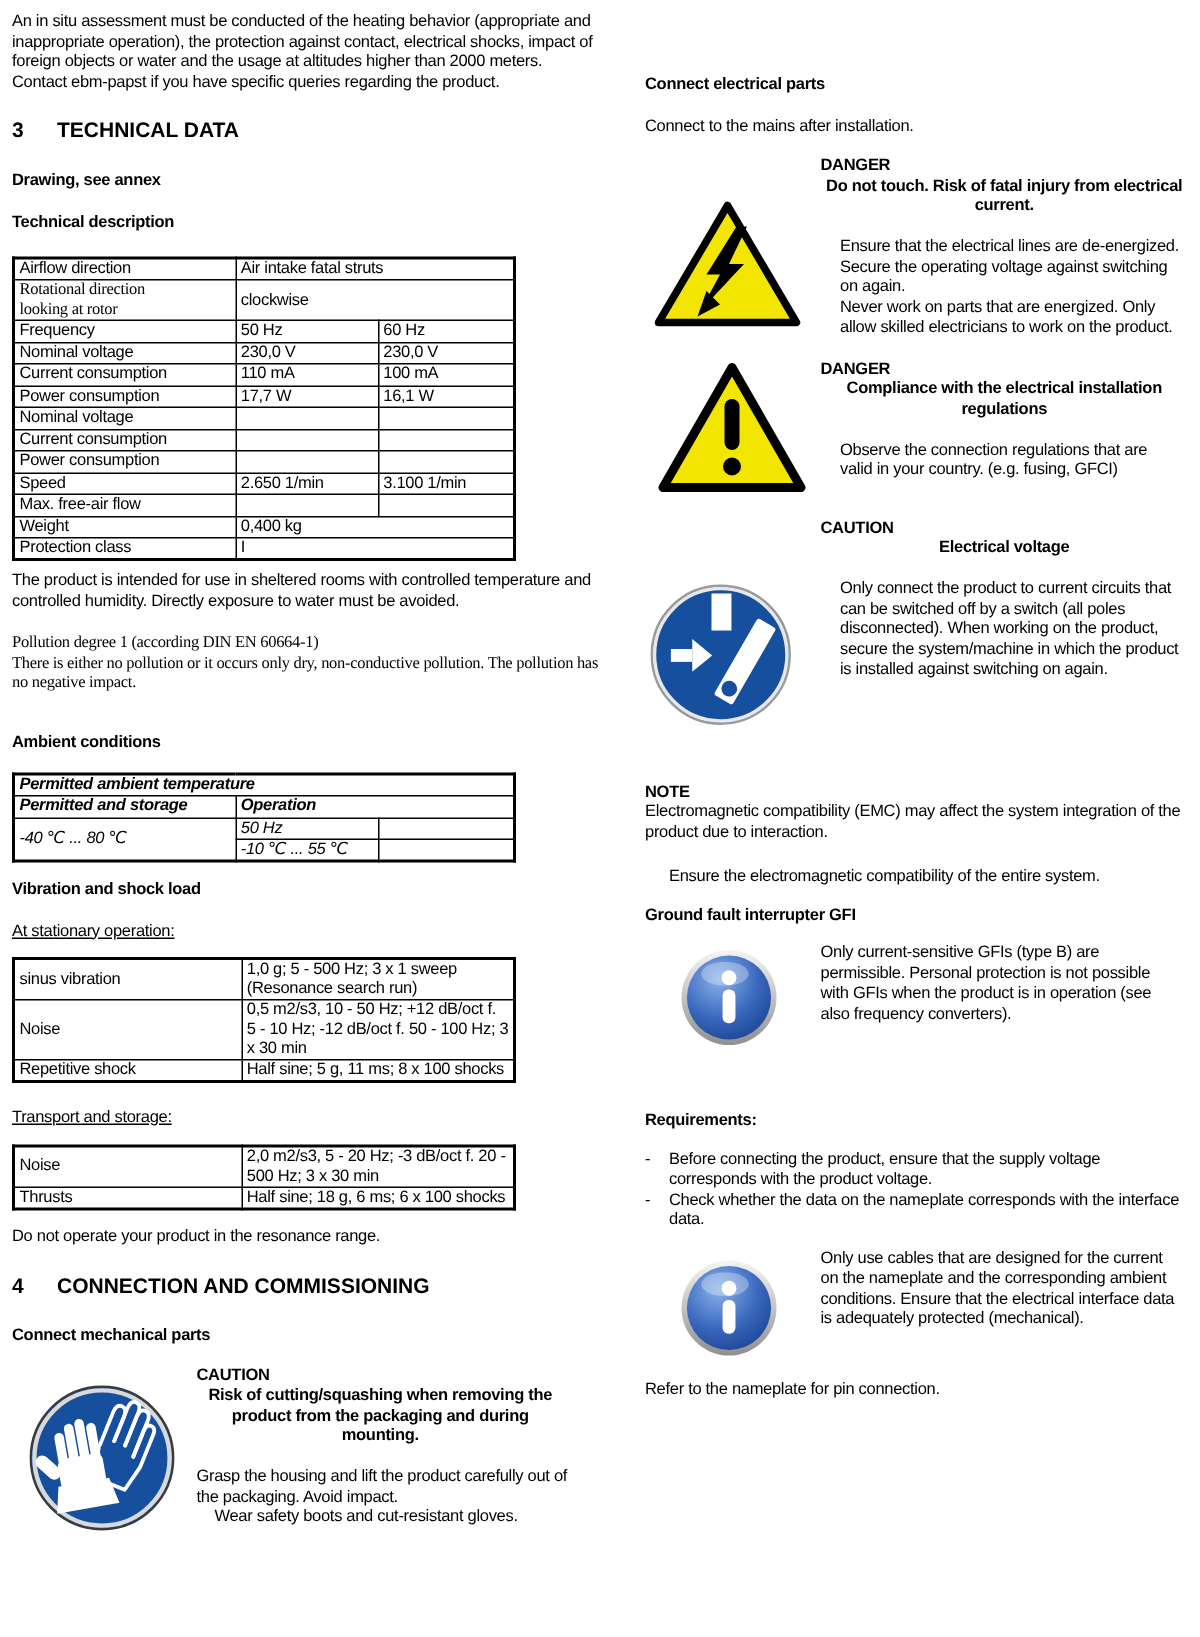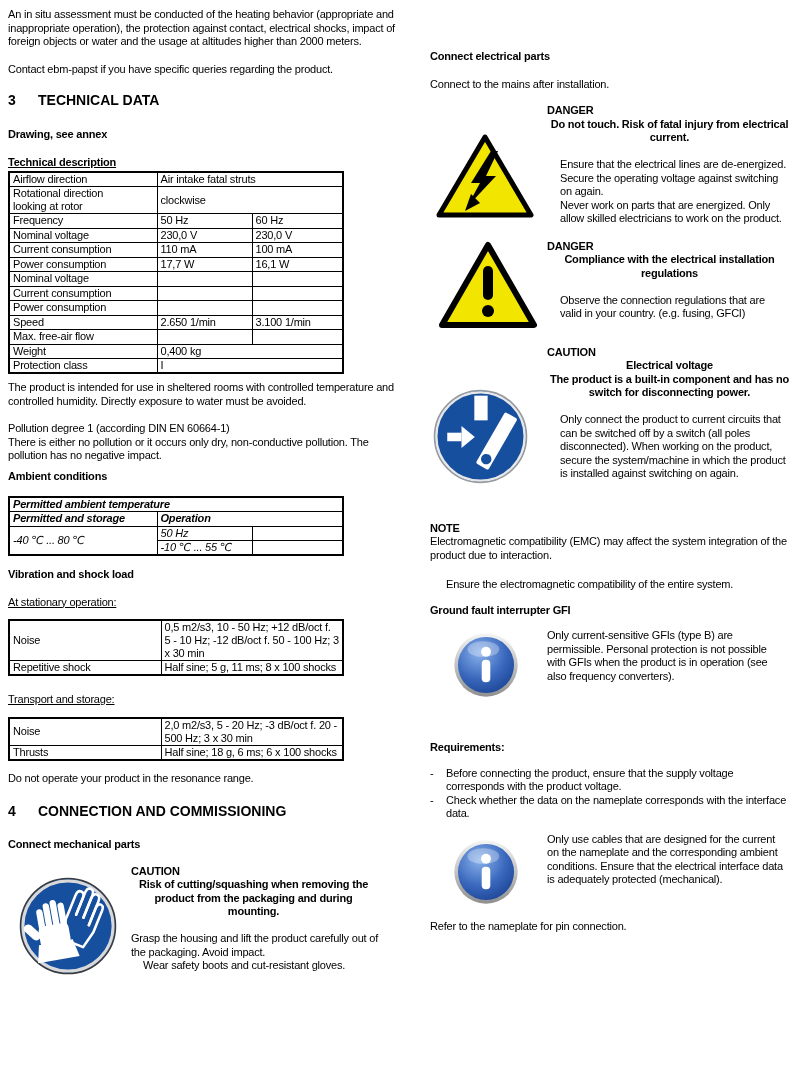--- a/index.html
+++ b/index.html
@@ -5,38 +5,38 @@
   * { margin:0; padding:0; box-sizing:border-box; }
   html,body { width:800px; height:1091px; }
   body {
     background:#ffffff; color:#000;
     font-family:"Liberation Sans","DejaVu Sans",sans-serif;
     font-size:11px; line-height:13.5px; letter-spacing:-0.2px;
     position:relative; overflow:hidden;
   }
   .b { font-weight:bold; }
   .ul { text-decoration:underline; }
-  .pre { white-space:pre-line; }
+  .pre { white-space:pre-line;font-family:Liberation Serif, serif; }
   .col { position:absolute; }
   #colL { left:8px; top:8px; width:392px; }
   #colR { left:430px; top:50px; width:372px; }
   h2 { font-size:14px; line-height:16px; font-weight:bold; display:flex; letter-spacing:0; }
   h2 .num { flex:0 0 30px; }
 
   table.t { border-collapse:collapse; border:2px solid #000; table-layout:fixed; }
   table.t td { border:1px solid #000; padding:0 3px; height:14.5px; line-height:13px; vertical-align:middle; }
 
   
-  #contact   { margin-top:14px; }
+  #contact   { }
   #h2s3      { margin-top:16px; }
   #drawing   { margin-top:20px; }
-  #techcap   { margin-top:14px; margin-bottom:2px;text-decoration:underline; }
+  #techcap   { margin-top:14px; margin-bottom:16px; }
   #sheltered { margin-top:7px; }
   #pollution { margin-top:14px; }
-  #ambhead   { margin-top:7px; }
+  #ambhead   { margin-top:26px; }
   #ambtable  { margin-top:13px;font-style:italic; }
   #vibhead   { margin-top:12px; }
   #statlabel { margin-top:14px; }
   #stattable { margin-top:10px; }
   #translabel{ margin-top:17px; }
   #transtable{ margin-top:10px; }
   #resonance { margin-top:11px; }
   #h2s4      { margin-top:18px; }
   #connmech  { margin-top:19px; }
   #cmech     { margin-top:13px; }
@@ -205,20 +205,24 @@
 
     <p id="vibhead" class="b">Vibration and shock load</p>
     <p id="statlabel" class="ul">At stationary operation:</p>
 
     <table id="stattable" class="t vib">
       <colgroup>
           <col style="width:152px">
           <col style="width:182px">
         </colgroup>
       <tbody>
+          <tr>
+            <td>sinus vibration</td>
+            <td>1,0 g; 5 - 500 Hz; 3 x 1 sweep (Resonance search run)</td>
+          </tr>
       <tr>
             <td>Noise</td>
             <td>0,5 m2/s3, 10 - 50 Hz; +12 dB/oct f. 5 - 10 Hz; -12 dB/oct f. 50 - 100 Hz; 3 x 30 min</td>
           </tr>
       <tr>
             <td>Repetitive shock</td>
             <td>Half sine; 5 g, 11 ms; 8 x 100 shocks</td>
           </tr>
     </tbody>
       </table>
@@ -334,21 +338,20 @@
             <rect x="45.5" y="20" width="15" height="62" rx="2" fill="#ffffff"></rect>
             <circle cx="53" cy="73" r="5.5" fill="#164f9e"></circle>
           </g>
           <rect x="15" y="46" width="15" height="9" fill="#ffffff"></rect>
           <polygon points="30,39 30,62 44,50.5" fill="#ffffff"></polygon>
         </svg>
       </div>
       <div class="txt">
         <p class="b">CAUTION</p>
         <p class="b wh">Electrical voltage</p>
-        <p class="b wh">The product is a built-in component and has no switch for disconnecting power.</p>
         <div class="wit">
           <p>Only connect the product to current circuits that can be switched off by a switch (all poles disconnected). When working on the product, secure the system/machine in which the product is installed against switching on again.</p>
         </div>
       </div>
     </div>
 
     <p id="notelabel" class="b">NOTE</p>
     <p>Electromagnetic compatibility (EMC) may affect the system integration of the product due to interaction.</p>
     <p id="noteaction">Ensure the electromagnetic compatibility of the entire system.</p>
 

